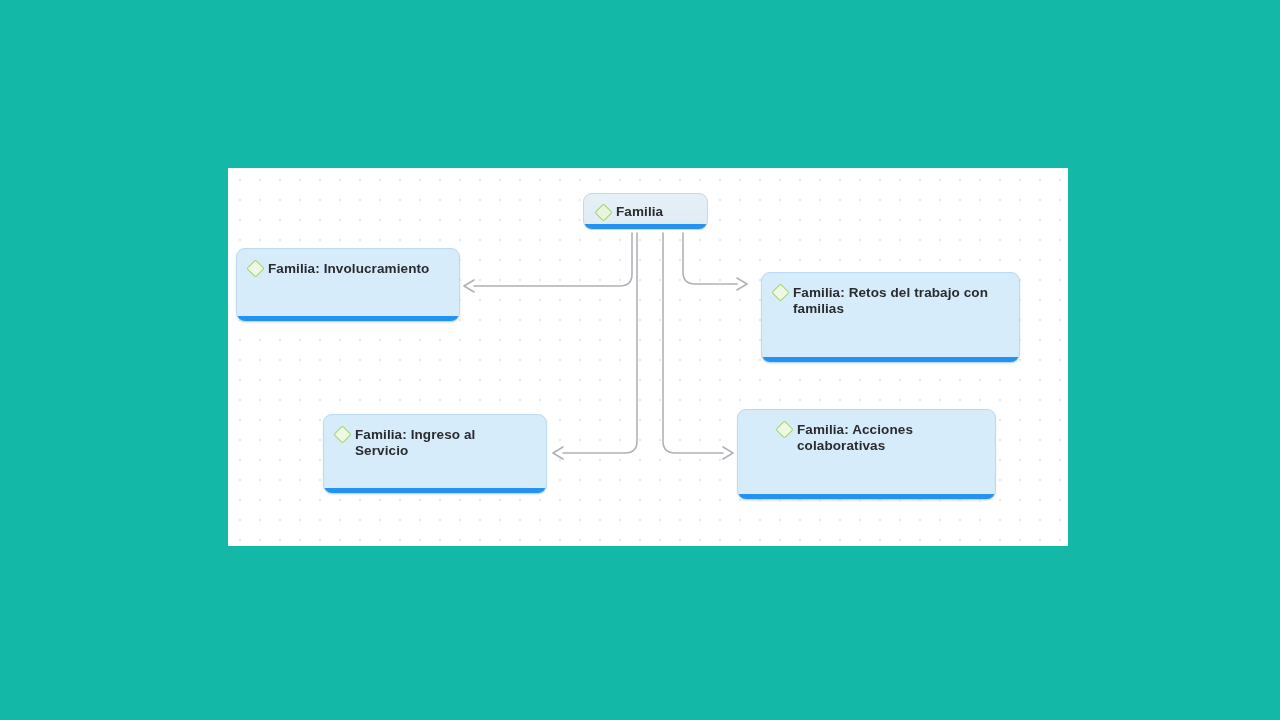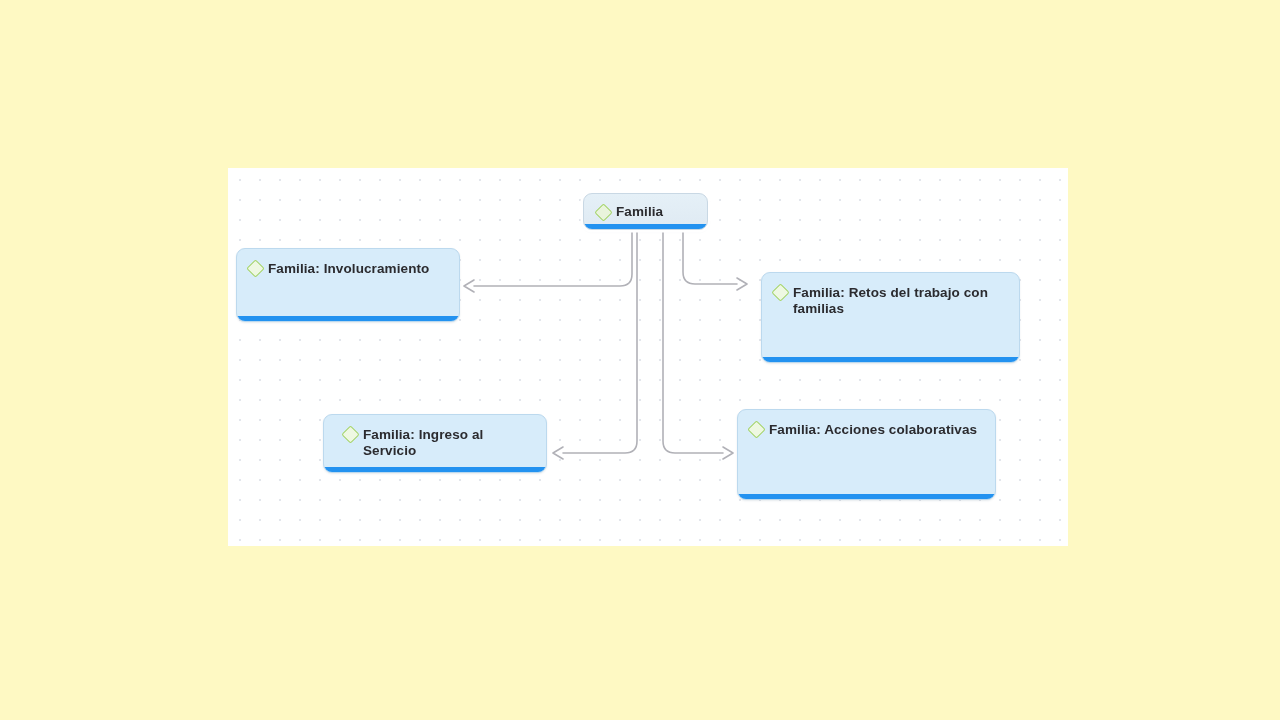--- a/index.html
+++ b/index.html
@@ -10,21 +10,21 @@
     height: 720px;
     overflow: hidden;
     background: #ffffff;
     font-family: "Liberation Sans", sans-serif;
   }
 
   #app {
     position: relative;
     width: 1280px;
     height: 720px;
-    background: #fef9c3;
+    background: #14b8a6;
   }
 
   
   #canvas {
     position: absolute;
     left: 228px;
     top: 168px;
     width: 840px;
     height: 378px;
     background-color: #ffffff;
@@ -168,29 +168,29 @@
   </div>
 
   <div class="node" style="left:761px; top:228px; width:259px; height:91px;margin-top:44px;">
     <div class="node-body">
       <span class="diamond-icon"></span>
       <span class="node-label">Familia: Retos del trabajo con familias</span>
     </div>
     <div class="accent"></div>
   </div>
 
-  <div class="node" style="left:323px; top:414px; width:224px; height:59px;padding-left:8px;">
+  <div class="node" style="left:323px; top:414px; width:224px; height:80px;">
     <div class="node-body">
       <span class="diamond-icon"></span>
       <span class="node-label">Familia: Ingreso al Servicio</span>
     </div>
     <div class="accent"></div>
   </div>
 
-  <div class="node" style="left:737px; top:409px; width:259px; height:91px;">
+  <div class="node" style="left:737px; top:409px; width:259px; height:91px;padding-left:28px;">
     <div class="node-body">
       <span class="diamond-icon"></span>
       <span class="node-label">Familia: Acciones colaborativas</span>
     </div>
     <div class="accent"></div>
   </div>
 
 </div>
 
 </body></html>

